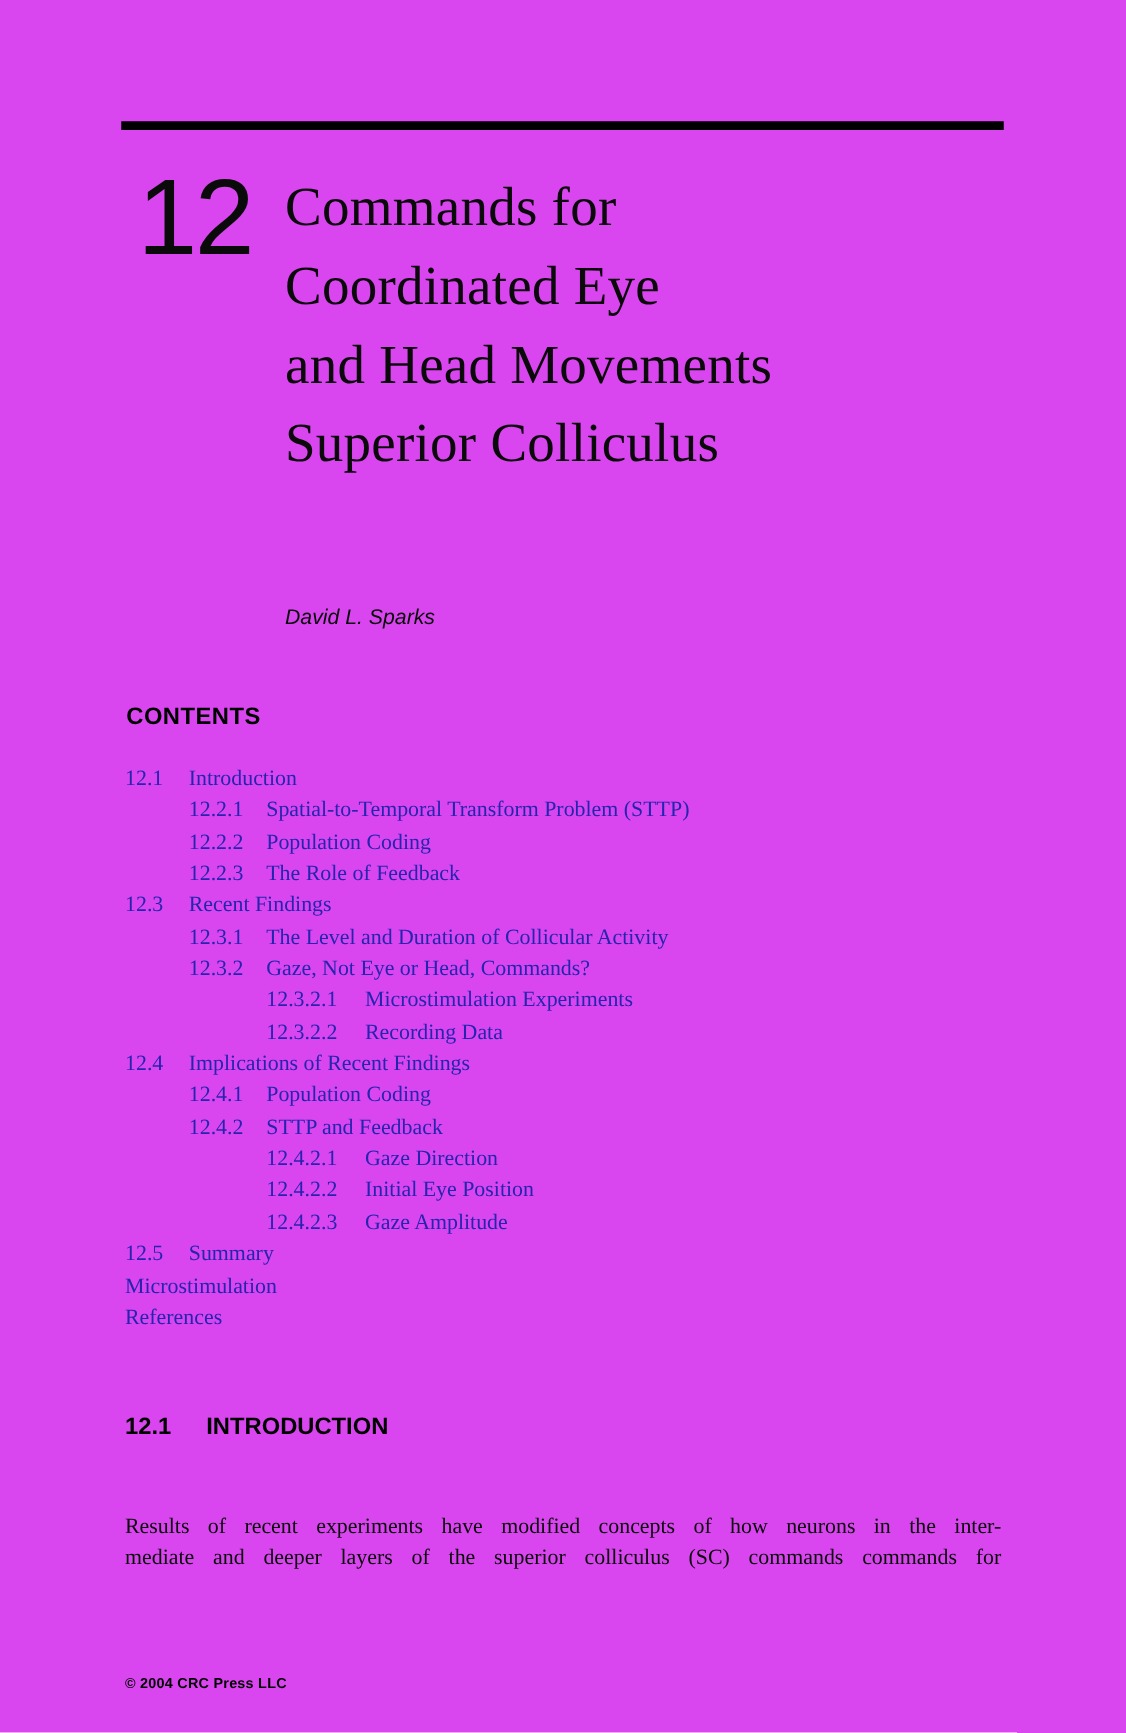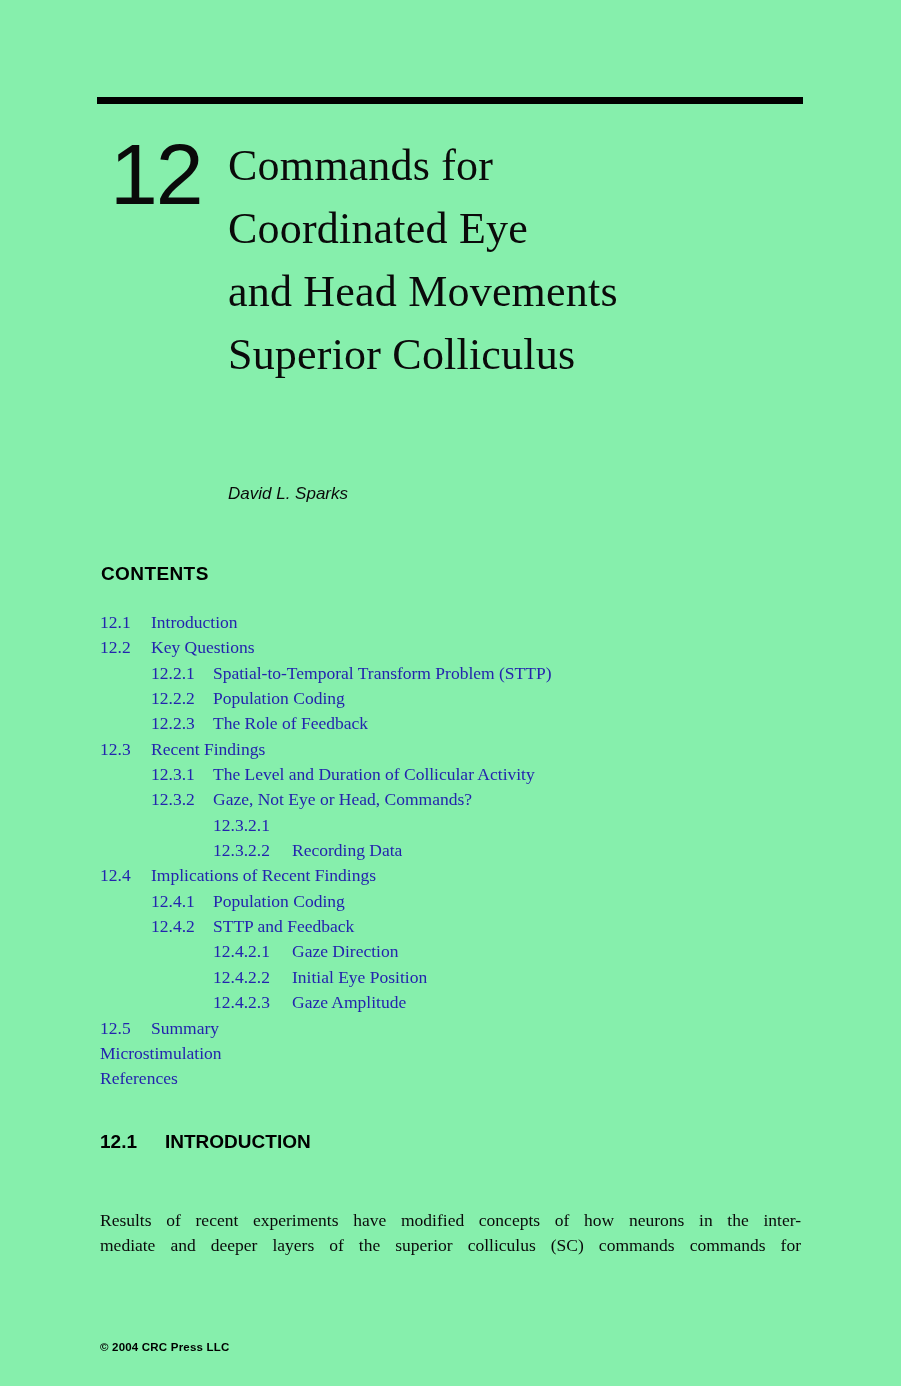--- a/index.html
+++ b/index.html
@@ -1,19 +1,19 @@
 <!DOCTYPE html>
 <html><head>
 <meta charset="utf-8">
 <style>
   html,body{margin:0;padding:0;background:#ffffff;}
   .page{
     position:relative;
     width:901px;height:1386px;
-    background:#86efac;
+    background:#d946ef;
     overflow:hidden;
     font-family:"Liberation Serif", serif;
     color:#111;
   }
   .top-rule{
     position:absolute;left:97px;top:97px;width:706px;height:7px;
     background:#000;
   }
   .chapter-num{
     position:absolute;left:110px;top:134px;
@@ -90,24 +90,20 @@
 
   <div class="author">David L. Sparks</div>
 
   <div class="contents-heading">CONTENTS</div>
 
   <div class="toc" id="toc">
       <div class="toc-line lvl1">
         <span class="toc-num">12.1</span>
         <span class="toc-label">Introduction</span>
       </div>
-      <div class="toc-line lvl1">
-        <span class="toc-num">12.2</span>
-        <span class="toc-label">Key Questions</span>
-      </div>
       <div class="toc-line lvl2">
         <span class="toc-num">12.2.1</span>
         <span class="toc-label">Spatial-to-Temporal Transform Problem (STTP)</span>
       </div>
       <div class="toc-line lvl2">
         <span class="toc-num">12.2.2</span>
         <span class="toc-label">Population Coding</span>
       </div>
       <div class="toc-line lvl2">
         <span class="toc-num">12.2.3</span>
@@ -120,20 +116,21 @@
       <div class="toc-line lvl2">
         <span class="toc-num">12.3.1</span>
         <span class="toc-label">The Level and Duration of Collicular Activity</span>
       </div>
       <div class="toc-line lvl2">
         <span class="toc-num">12.3.2</span>
         <span class="toc-label">Gaze, Not Eye or Head, Commands?</span>
       </div>
       <div class="toc-line lvl3">
         <span class="toc-num">12.3.2.1</span>
+        <span class="toc-label">Microstimulation Experiments</span>
       </div>
       <div class="toc-line lvl3">
         <span class="toc-num">12.3.2.2</span>
         <span class="toc-label">Recording Data</span>
       </div>
       <div class="toc-line lvl1">
         <span class="toc-num">12.4</span>
         <span class="toc-label">Implications of Recent Findings</span>
       </div>
       <div class="toc-line lvl2">

